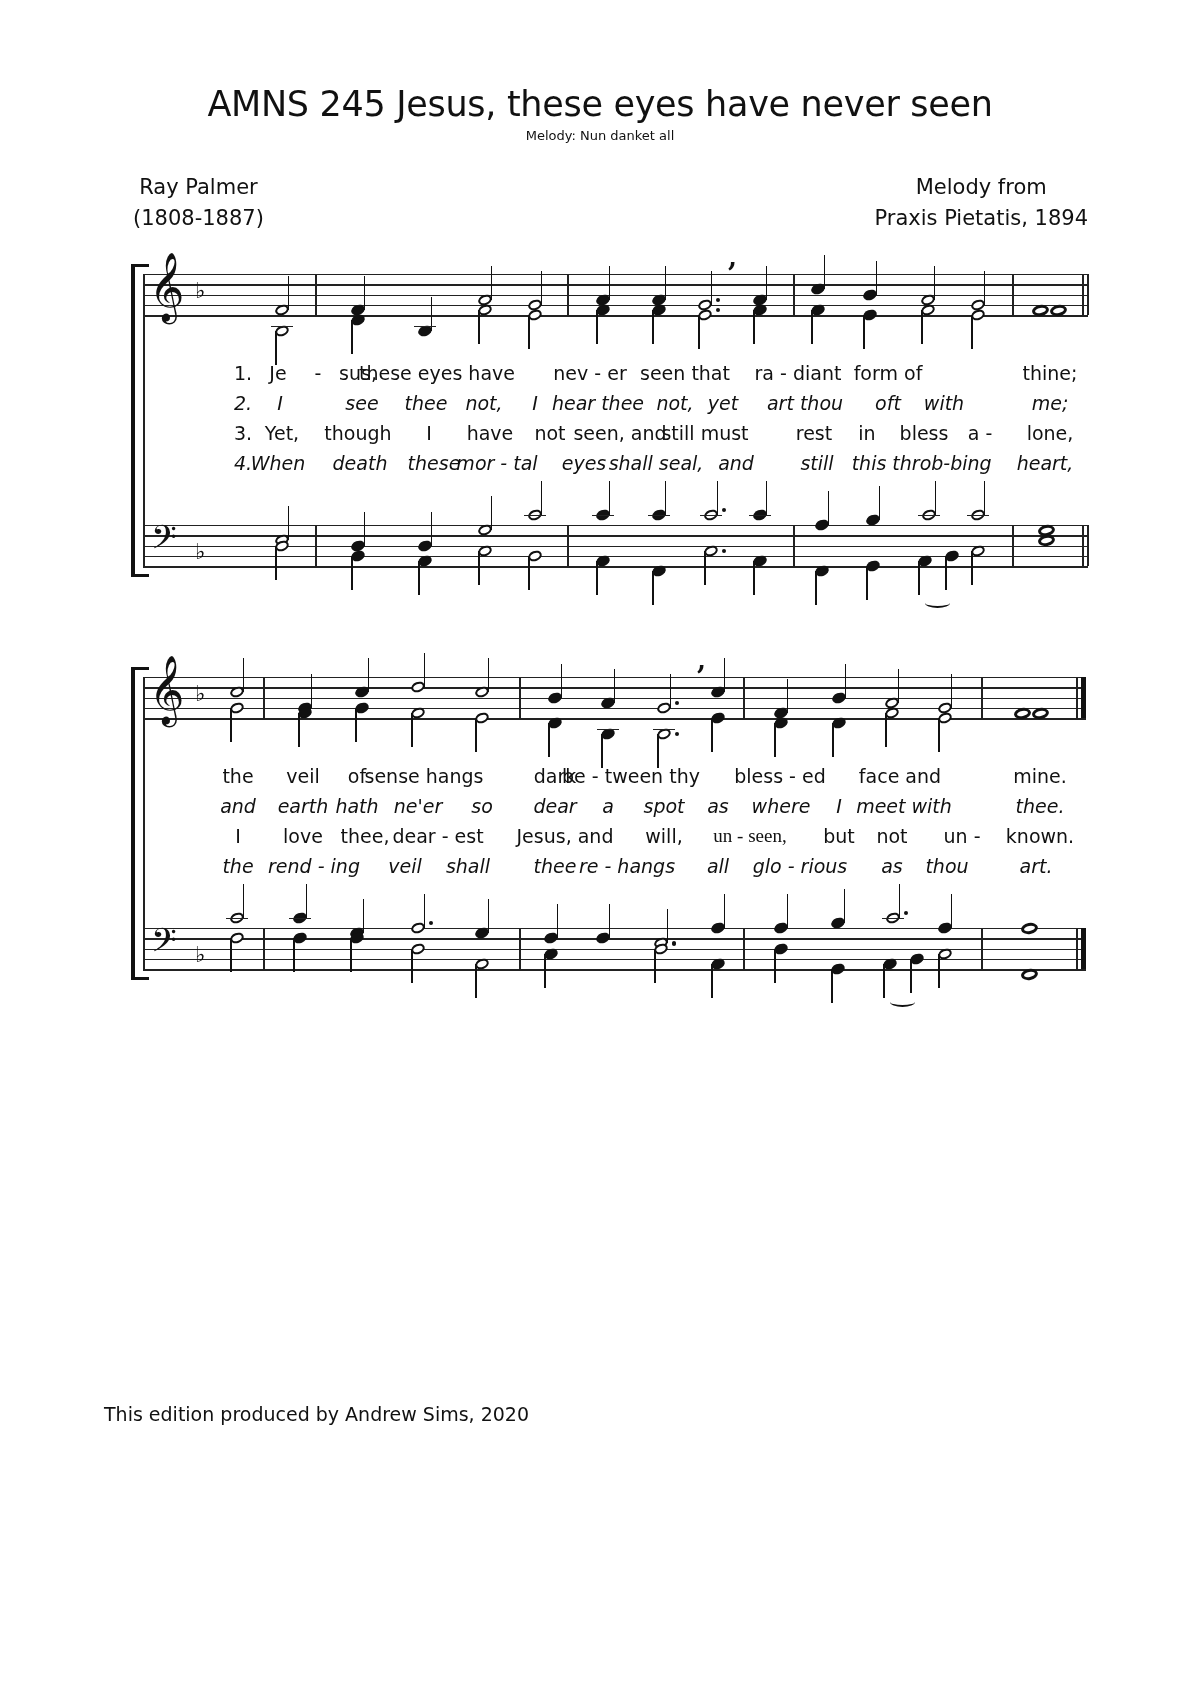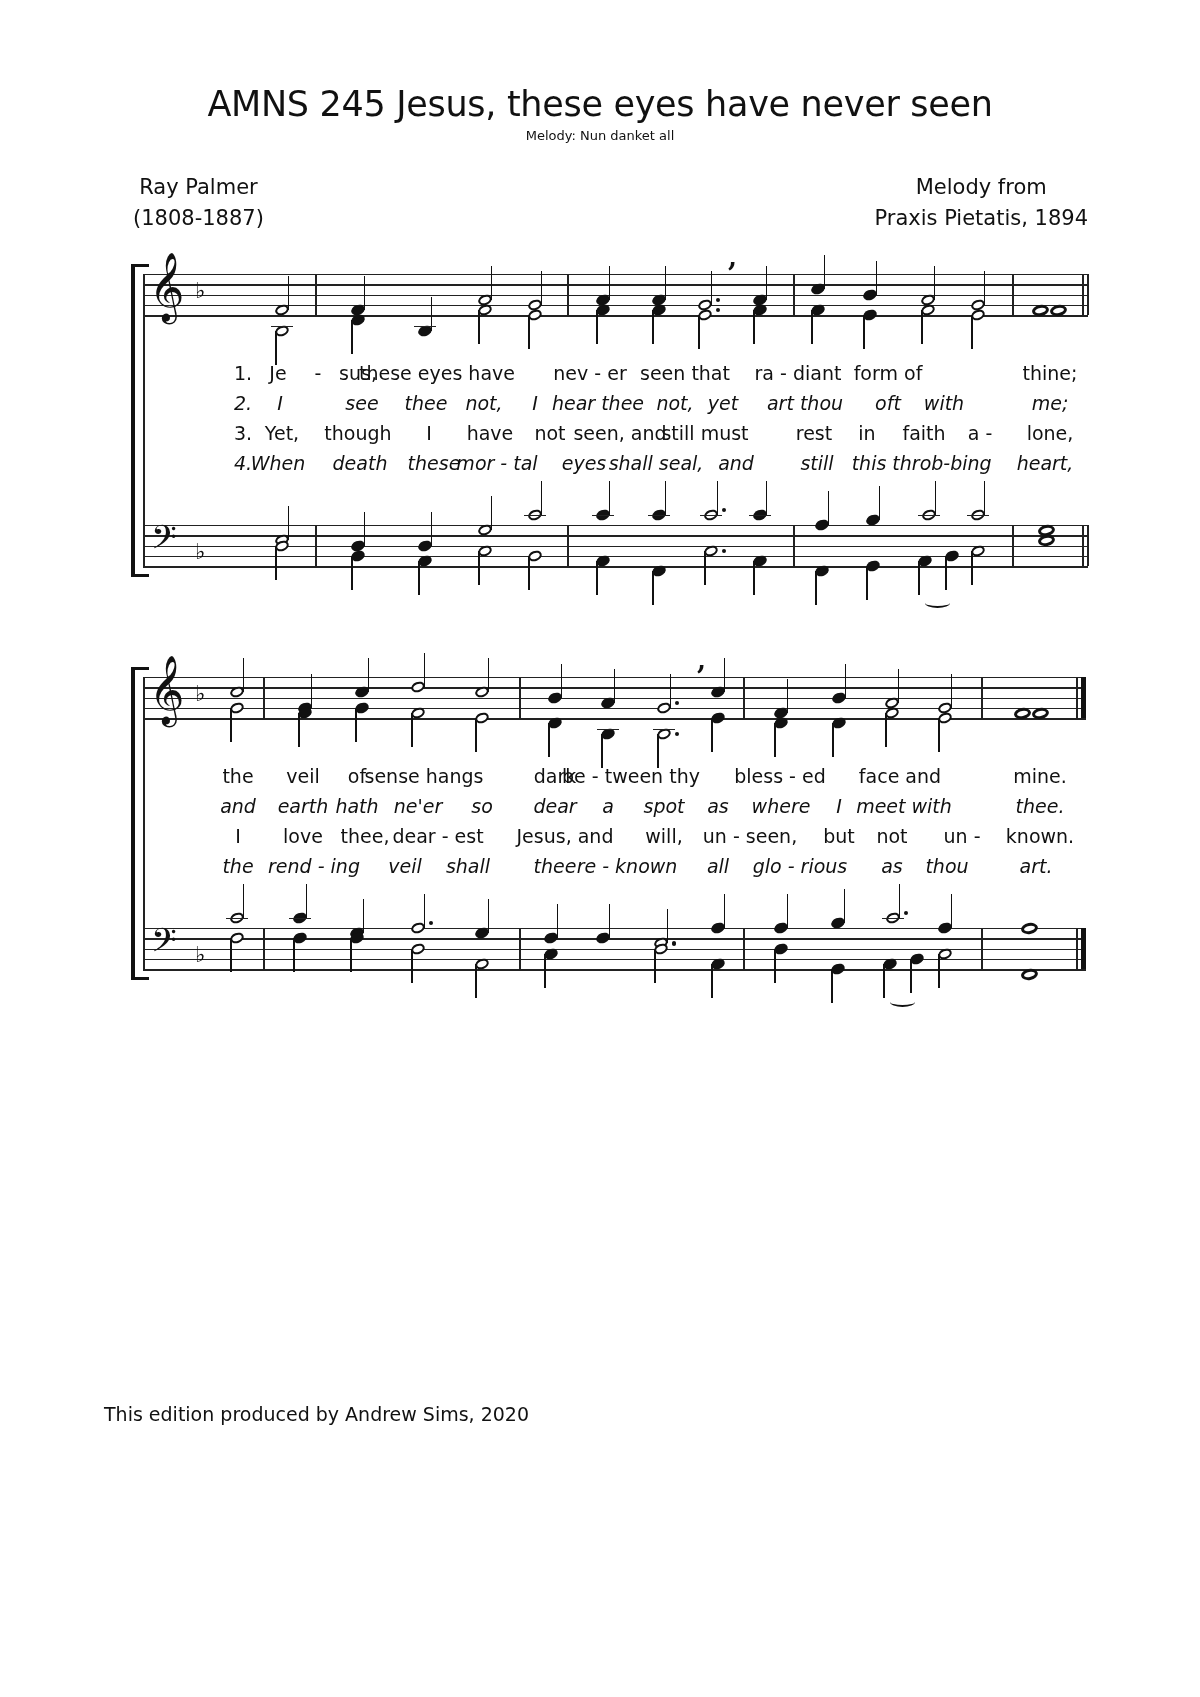--- a/index.html
+++ b/index.html
@@ -387,21 +387,21 @@
       <span class="verse-num" style="left: 234px;">3.</span>
       <span class="syl" style="left: 282px;">Yet,</span>
       <span class="syl" style="left: 358px;">though</span>
       <span class="syl" style="left: 429px;">I</span>
       <span class="syl" style="left: 490px;">have</span>
       <span class="syl" style="left: 550px;">not</span>
       <span class="syl" style="left: 620px;">seen, and</span>
       <span class="syl" style="left: 705px;">still must</span>
       <span class="syl" style="left: 814px;">rest</span>
       <span class="syl" style="left: 867px;">in</span>
-      <span class="syl" style="left: 924px;">faith</span>
+      <span class="syl" style="left: 924px;">bless</span>
       <span class="syl" style="left: 980px;">a  -</span>
       <span class="syl" style="left: 1050px;">lone,</span>
     </div>
     <div class="lyric-row italic" style="top: 452px;">
       <span class="verse-num" style="left: 234px;">4.</span>
       <span class="syl" style="left: 278px;">When</span>
       <span class="syl" style="left: 360px;">death</span>
       <span class="syl" style="left: 434px;">these</span>
       <span class="syl" style="left: 497px;">mor - tal</span>
       <span class="syl" style="left: 584px;">eyes</span>
@@ -440,33 +440,33 @@
       <span class="syl" style="left: 904px; text-align: center;">meet with</span>
       <span class="syl" style="left: 1040px;">thee.</span>
     </div>
     <div class="lyric-row" style="top: 825px;">
       <span class="syl" style="left: 238px;">I</span>
       <span class="syl" style="left: 303px;">love</span>
       <span class="syl" style="left: 365px;">thee,</span>
       <span class="syl" style="left: 438px;">dear - est</span>
       <span class="syl" style="left: 565px;">Jesus, and</span>
       <span class="syl" style="left: 664px;">will,</span>
-      <span class="syl" style="left: 750px;">un - seen,</span>
+      <span class="syl" style="left: 750px; font-family: Liberation Serif, serif;">un - seen,</span>
       <span class="syl" style="left: 839px;">but</span>
       <span class="syl" style="left: 892px;">not</span>
       <span class="syl" style="left: 962px;">un  -</span>
       <span class="syl" style="left: 1040px;">known.</span>
     </div>
     <div class="lyric-row italic" style="top: 855px;">
       <span class="syl" style="left: 238px;">the</span>
       <span class="syl" style="left: 314px;">rend - ing</span>
       <span class="syl" style="left: 405px;">veil</span>
       <span class="syl" style="left: 468px;">shall</span>
       <span class="syl" style="left: 555px;">thee</span>
-      <span class="syl" style="left: 627px;">re - known</span>
+      <span class="syl" style="left: 627px;">re - hangs</span>
       <span class="syl" style="left: 718px;">all</span>
       <span class="syl" style="left: 800px;">glo - rious</span>
       <span class="syl" style="left: 892px;">as</span>
       <span class="syl" style="left: 947px;">thou</span>
       <span class="syl" style="left: 1036px;">art.</span>
     </div>
   </div>
 
 <div class="abs footer">This edition produced by Andrew Sims, 2020</div>
 

